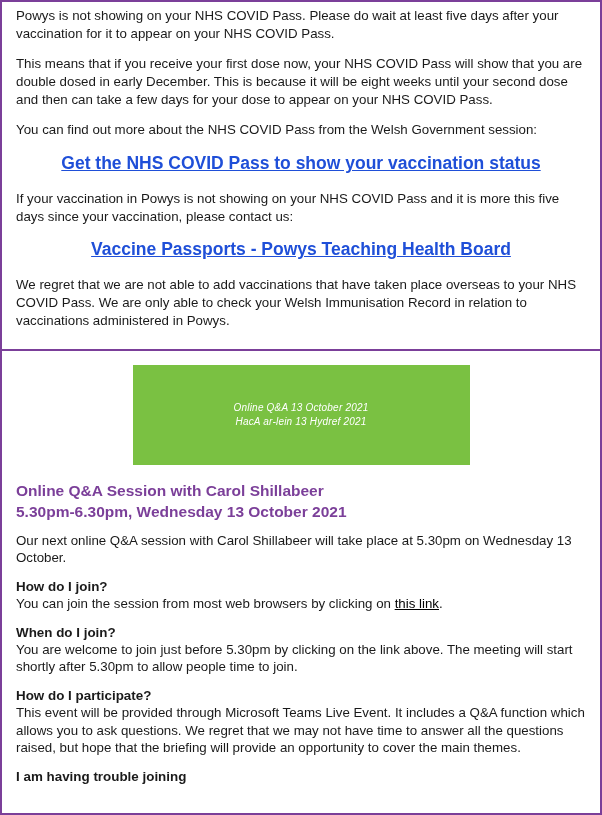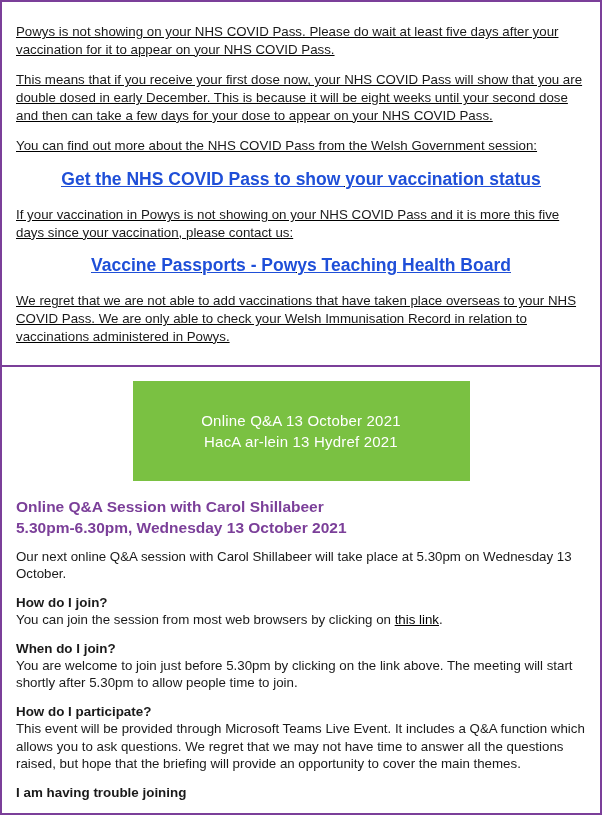--- a/index.html
+++ b/index.html
@@ -16,22 +16,21 @@
     box-sizing: border-box;
     border: 2px solid #7b3f99;
     background: #ffffff;
     overflow: hidden;
     position: relative;
   }
   .section {
     padding: 8px 12px 6px 12px;
   }
   .section-top {
-    padding: 21px 14px 10px 14px;
-    text-decoration: underline;
+    padding: 5px 14px 10px 14px;
   }
   p.body-text {
     margin: 0 0 13px 0;
     font-size: 13.3px;
     line-height: 1.33;
     color: #1a1a1a;
   }
   p.body-text.last {
     margin-bottom: 4px;
   }
@@ -61,23 +60,24 @@
     width: 337px;
     height: 100px;
     background: #7ac142;
     display: flex;
     flex-direction: column;
     align-items: center;
     justify-content: center;
     color: #ffffff;
   }
   .banner .line {
-    font-size: 15px;
+    font-size: 10px;
     line-height: 1.45;
     letter-spacing: 0.2px;
+    font-style: italic;
   }
   .qa-heading {
     color: #7b3f99;
     font-size: 15.5px;
     font-weight: bold;
     line-height: 1.3;
     margin: 16px 12px 10px 0;
     padding: 0 14px;
   }
   .qa-body {

